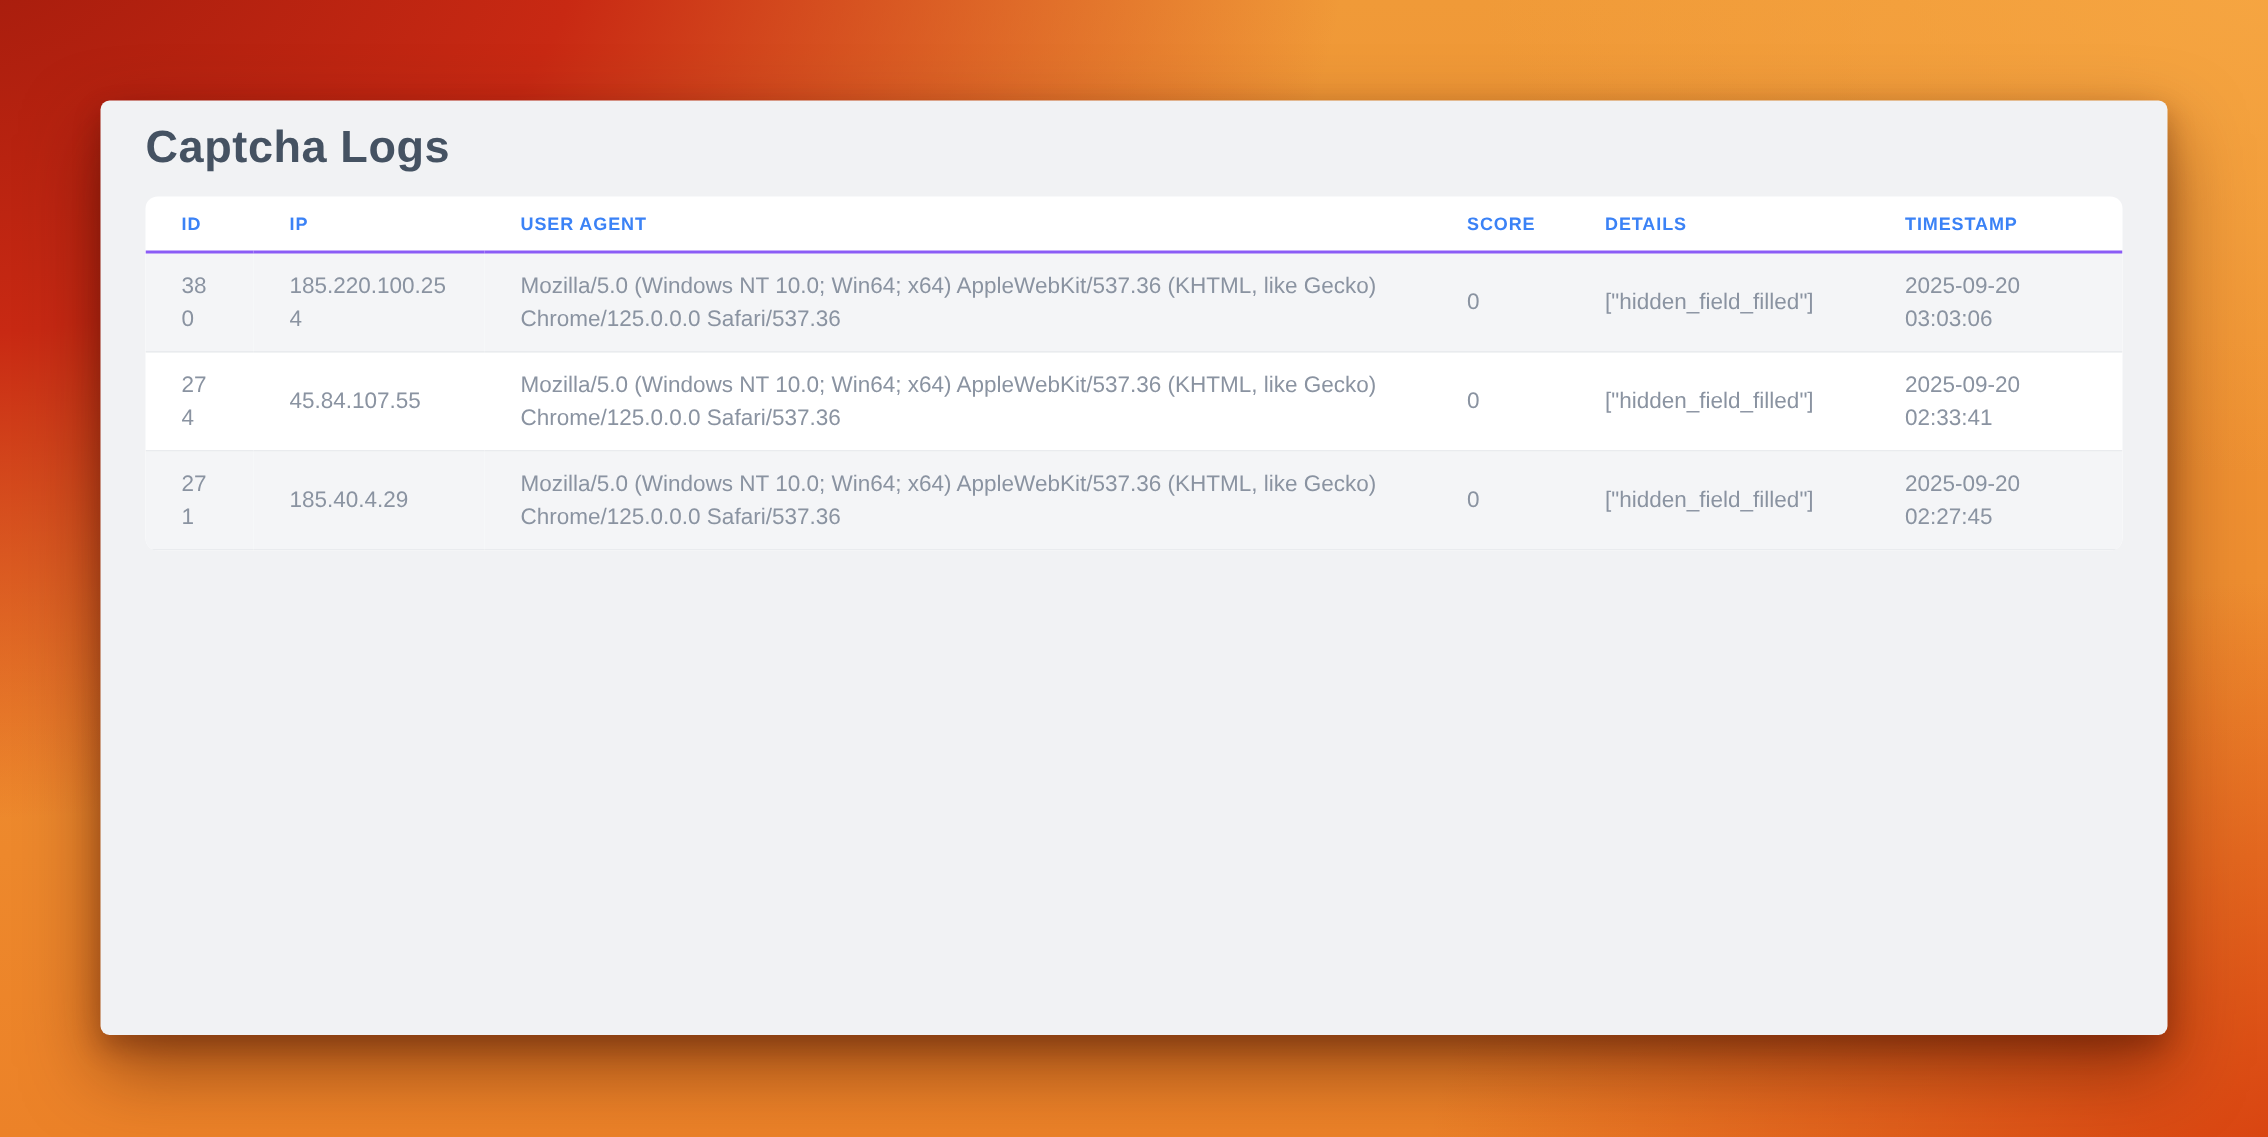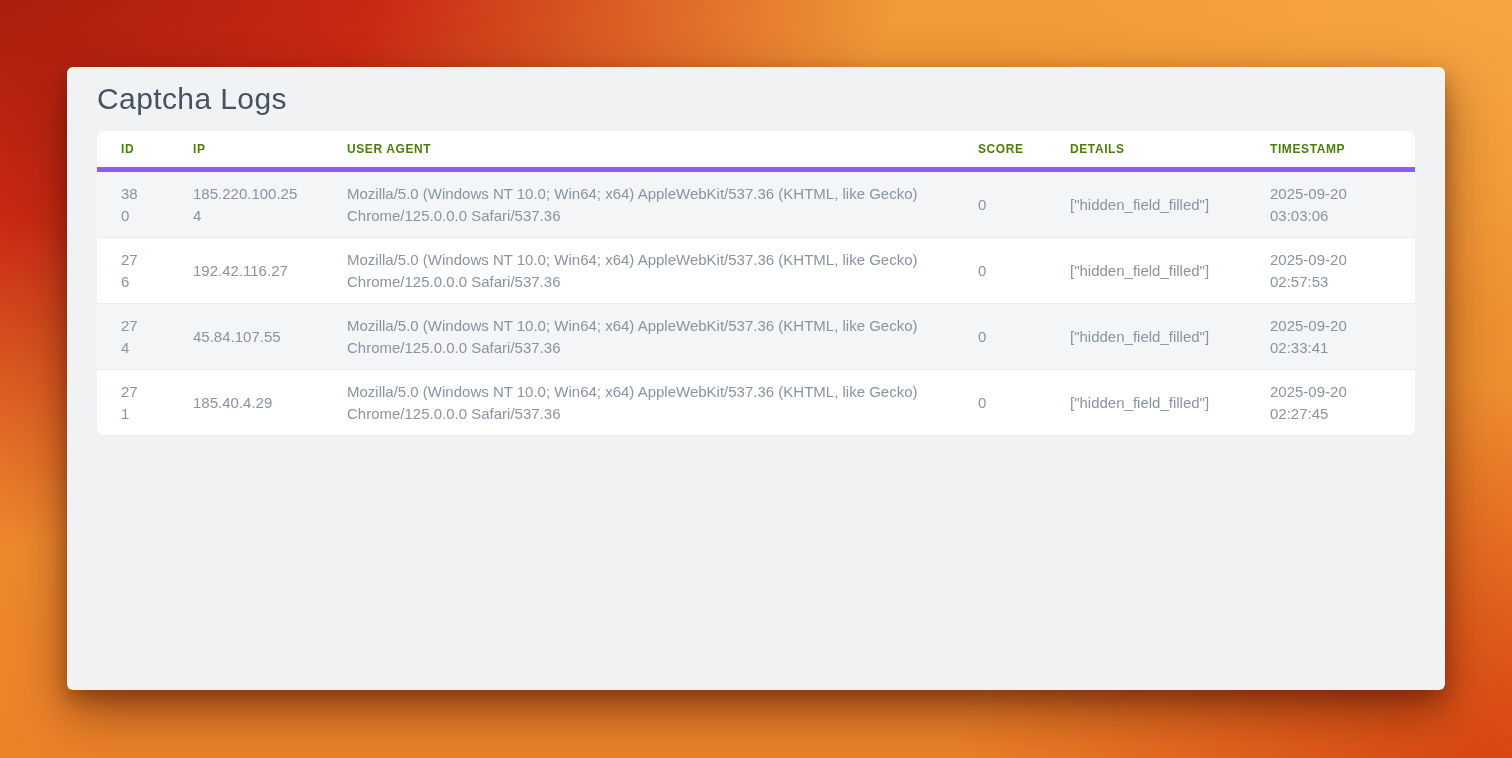--- a/index.html
+++ b/index.html
@@ -28,42 +28,42 @@
     background: #f1f2f4;
     border-radius: 6px;
     padding: 14px 30px 0 30px;
     overflow: hidden;
     box-shadow: 0 22px 50px rgba(61, 12, 0, 0.50), 0 8px 18px rgba(61, 12, 0, 0.28);
   }
   h1.page-title {
     margin: 0 0 14px 0;
     font-size: 30px;
     line-height: 36px;
-    font-weight: 400;
+    font-weight: 700;
     letter-spacing: 0.4px;
     color: #455262;
   }
   .table-wrap {
     background: #ffffff;
     border-radius: 8px;
     overflow: hidden;
   }
   table.logs {
     width: 100%;
     border-collapse: collapse;
     table-layout: fixed;
   }
   table.logs th {
     text-align: left;
     font-size: 12px;
     font-weight: 700;
     letter-spacing: 0.6px;
-    color: #4d7c0f;
+    color: #3b82f6;
     padding: 11px 24px;
-    border-bottom: 5px solid #8b5cf6;
+    border-bottom: 2px solid #8b5cf6;
     white-space: nowrap;
   }
   table.logs td {
     font-size: 15px;
     line-height: 21.5px;
     color: #8a93a1;
     padding: 11px 24px;
     vertical-align: middle;
     word-wrap: break-word;
   }
@@ -111,28 +111,20 @@
           <tr>
             <td>380</td>
             <td>185.220.100.254</td>
             <td>Mozilla/5.0 (Windows NT 10.0; Win64; x64) AppleWebKit/537.36 (KHTML, like Gecko) Chrome/125.0.0.0 Safari/537.36</td>
             <td>0</td>
             <td>["hidden_field_filled"]</td>
             <td>2025-09-20 03:03:06</td>
           </tr>
 
 
-          <tr>
-            <td>276</td>
-            <td>192.42.116.27</td>
-            <td>Mozilla/5.0 (Windows NT 10.0; Win64; x64) AppleWebKit/537.36 (KHTML, like Gecko) Chrome/125.0.0.0 Safari/537.36</td>
-            <td>0</td>
-            <td>["hidden_field_filled"]</td>
-            <td>2025-09-20 02:57:53</td>
-          </tr>
 
 
           <tr>
             <td>274</td>
             <td>45.84.107.55</td>
             <td>Mozilla/5.0 (Windows NT 10.0; Win64; x64) AppleWebKit/537.36 (KHTML, like Gecko) Chrome/125.0.0.0 Safari/537.36</td>
             <td>0</td>
             <td>["hidden_field_filled"]</td>
             <td>2025-09-20 02:33:41</td>
           </tr>

